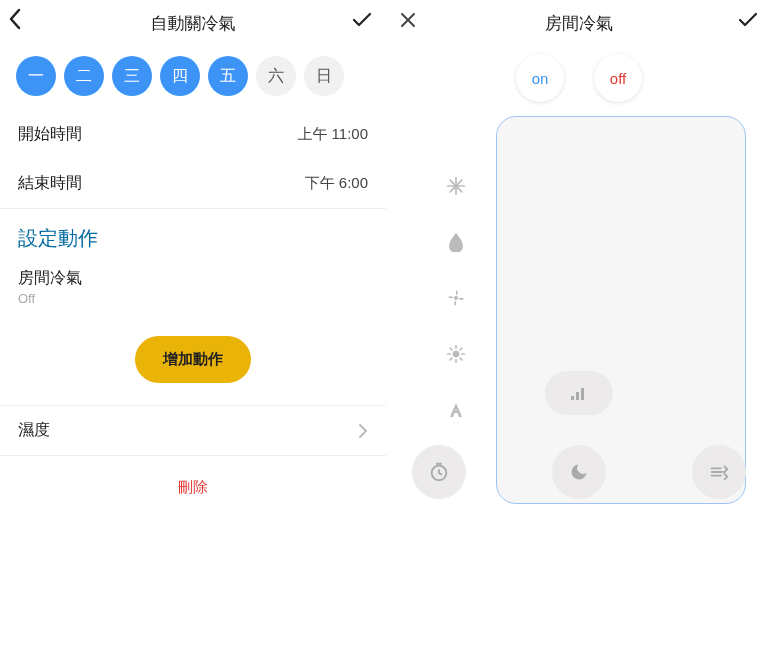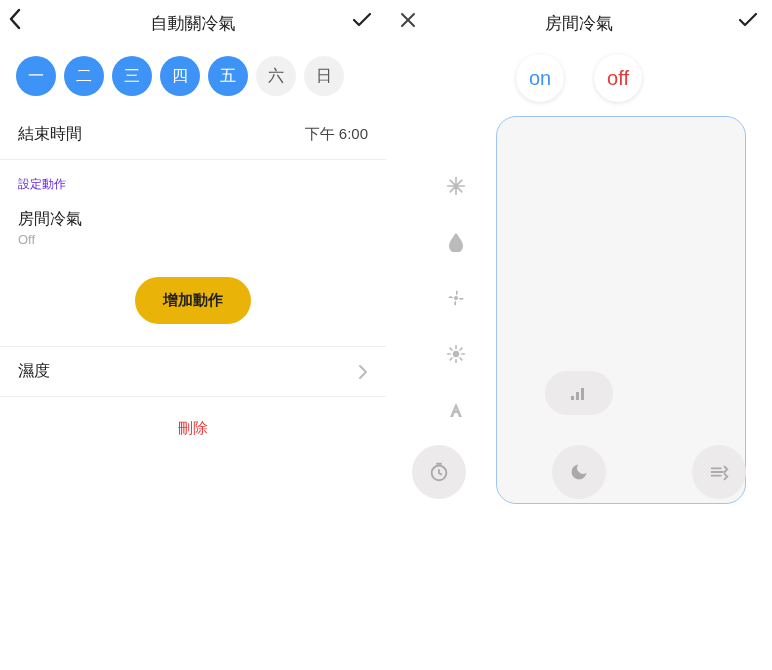--- a/index.html
+++ b/index.html
@@ -33,21 +33,21 @@
 
   
   .row {
     display: flex; align-items: center; justify-content: space-between;
     padding: 14px 18px; font-size: 16px; color: #222;
   }
   .row .val { color: #444; font-size: 15px; }
   .row .chev { color: #bbb; font-size: 18px; }
   .divider { height: 1px; background: #eee; margin: 0; }
 
-  .section-label { padding: 16px 18px 6px; font-size: 12px; color: #6d28d9; }
+  .section-label { padding: 16px 18px 6px; font-size: 20px; color: #0369a1; }
   .device-row { padding: 10px 18px 16px; }
   .device-name { font-size: 16px; color: #222; }
   .device-state { font-size: 13px; color: #aaa; margin-top: 2px; }
 
   .pill-btn {
     margin: 14px auto 22px; display: block;
     background: #eab308; border: none; border-radius: 24px;
     padding: 14px 28px; font-size: 15px; font-weight: 600; color: #222;
     cursor: pointer;
   }
@@ -58,21 +58,21 @@
   .hdr-r { height: 46px; display: flex; align-items: center; justify-content: center; position: relative; }
   .hdr-r .close { position: absolute; left: 14px; top: 12px; cursor: pointer; font-size: 18px; color: #444; }
   .hdr-r .check { position: absolute; right: 14px; top: 12px; cursor: pointer; }
   .hdr-r .title { font-size: 17px; color: #222; }
 
   .onoff { display: flex; justify-content: center; gap: 30px; padding: 8px 0 14px; }
   .onoff .btn {
     width: 48px; height: 48px; border-radius: 50%;
     display: flex; align-items: center; justify-content: center;
     box-shadow: 0 1px 4px rgba(0,0,0,0.12);
-    font-size: 20px; cursor: pointer; background: #fff;
+    font-size: 15px; cursor: pointer; background: #fff;
   }
   .onoff .on { color: #3d94f6; }
   .onoff .off { color: #e53935; }
 
   .ac-body { position: relative; height: 430px; }
   .display-panel {
     position: absolute; left: 110px; top: 0;
     width: 250px; height: 388px;
     border: 1px solid #9cc5f5; border-radius: 20px;
     background: #f6f6f6;
@@ -123,20 +123,24 @@
   <div class="days">
     <div class="day on">一</div>
     <div class="day on">二</div>
     <div class="day on">三</div>
     <div class="day on">四</div>
     <div class="day on">五</div>
     <div class="day off">六</div>
     <div class="day off">日</div>
   </div>
 
+  <div class="row">
+    <span>開始時間</span>
+    <span class="val">上午 11:00</span>
+  </div>
   <div class="row">
     <span>結束時間</span>
     <span class="val">下午 6:00</span>
   </div>
 
   <div class="divider"></div>
 
   <div class="section-label">設定動作</div>
   <div class="device-row">
     <div class="device-name">房間冷氣</div>

